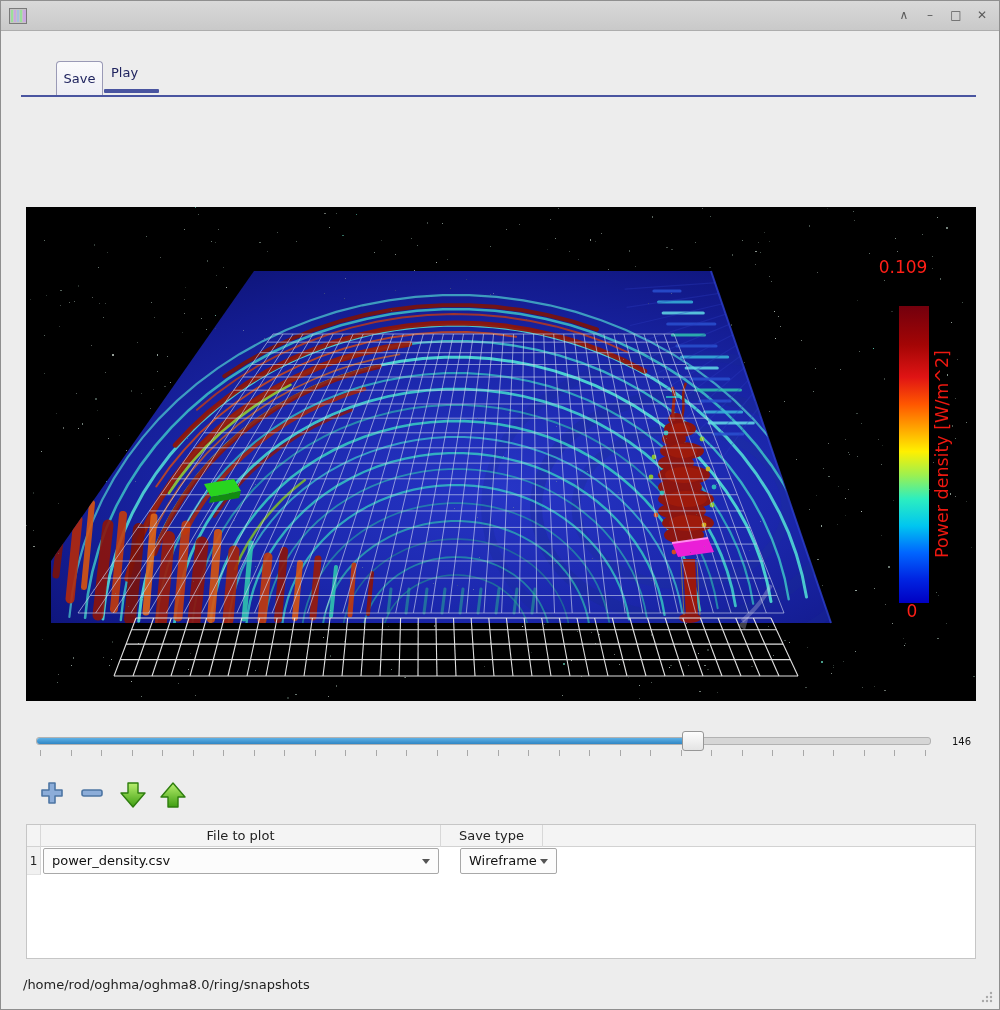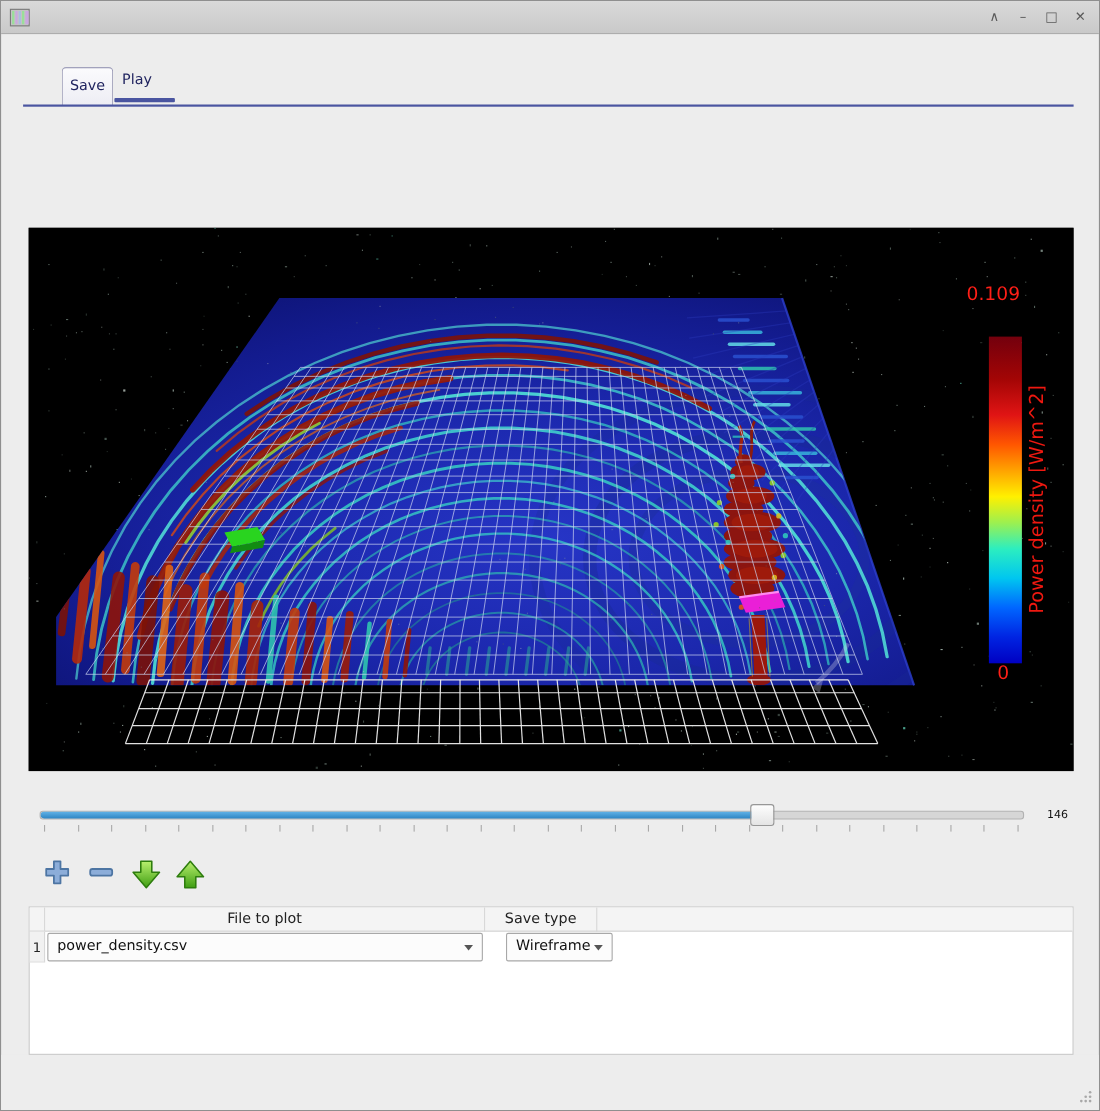--- a/index.html
+++ b/index.html
@@ -1211,20 +1211,21 @@
         <span class="arrow"></span>
       </div>
       <div class="combo" id="combo-type">
         <span>Wireframe</span>
         <span class="arrow"></span>
       </div>
     </div>
   </div>
 
   <div id="statusbar">
+    <div id="status-path">/home/rod/oghma/oghma8.0/ring/snapshots</div>
     <svg id="grip" width="14" height="14">
       <g fill="#a8a8a8">
         <circle cx="11" cy="3" r="1.2"></circle>
           <circle cx="7" cy="7" r="1.2"></circle>
           <circle cx="11" cy="7" r="1.2"></circle>
         <circle cx="3" cy="11" r="1.2"></circle>
           <circle cx="7" cy="11" r="1.2"></circle>
           <circle cx="11" cy="11" r="1.2"></circle>
       </g>
     </svg>

